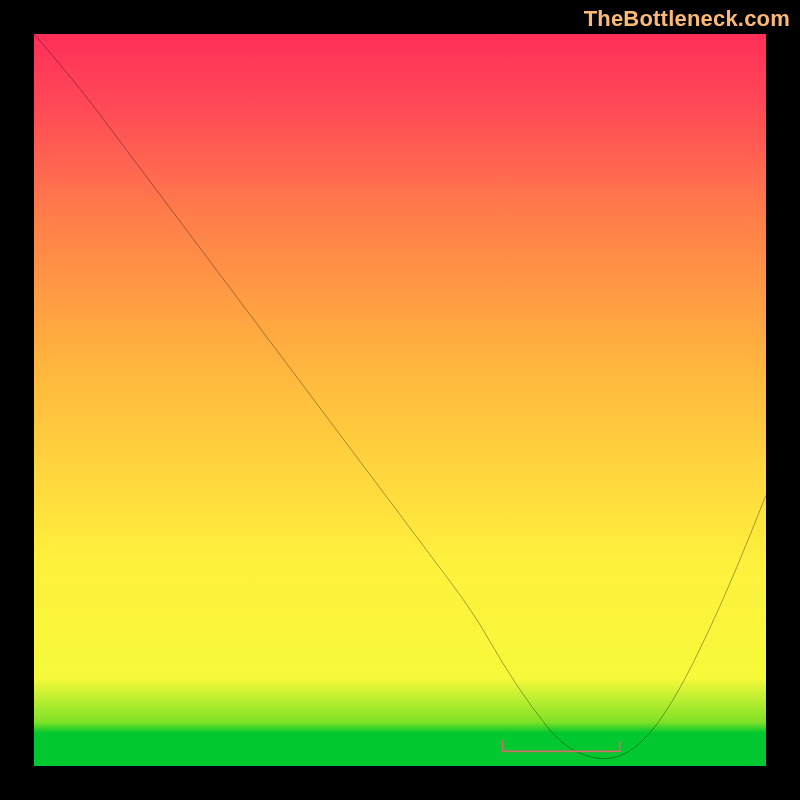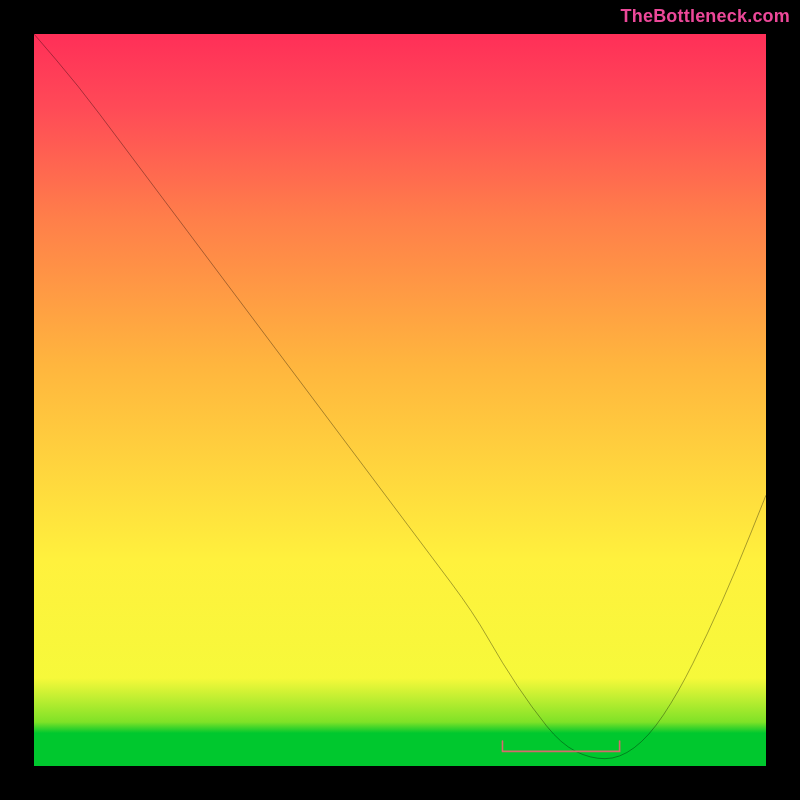--- a/index.html
+++ b/index.html
@@ -14,22 +14,22 @@
   .stage {
     position: relative;
     width: 800px;
     height: 800px;
     background: #000;
   }
   .watermark {
     position: absolute;
     top: 6px;
     right: 10px;
-    color: #ec4899;
-    font-size: 18px;
+    color: #fdba74;
+    font-size: 22px;
     font-weight: 600;
     letter-spacing: 0.2px;
     user-select: none;
     margin-left: 20px;
   }
   .plot-area {
     
     position: absolute;
     left: 34px;
     top: 34px;

